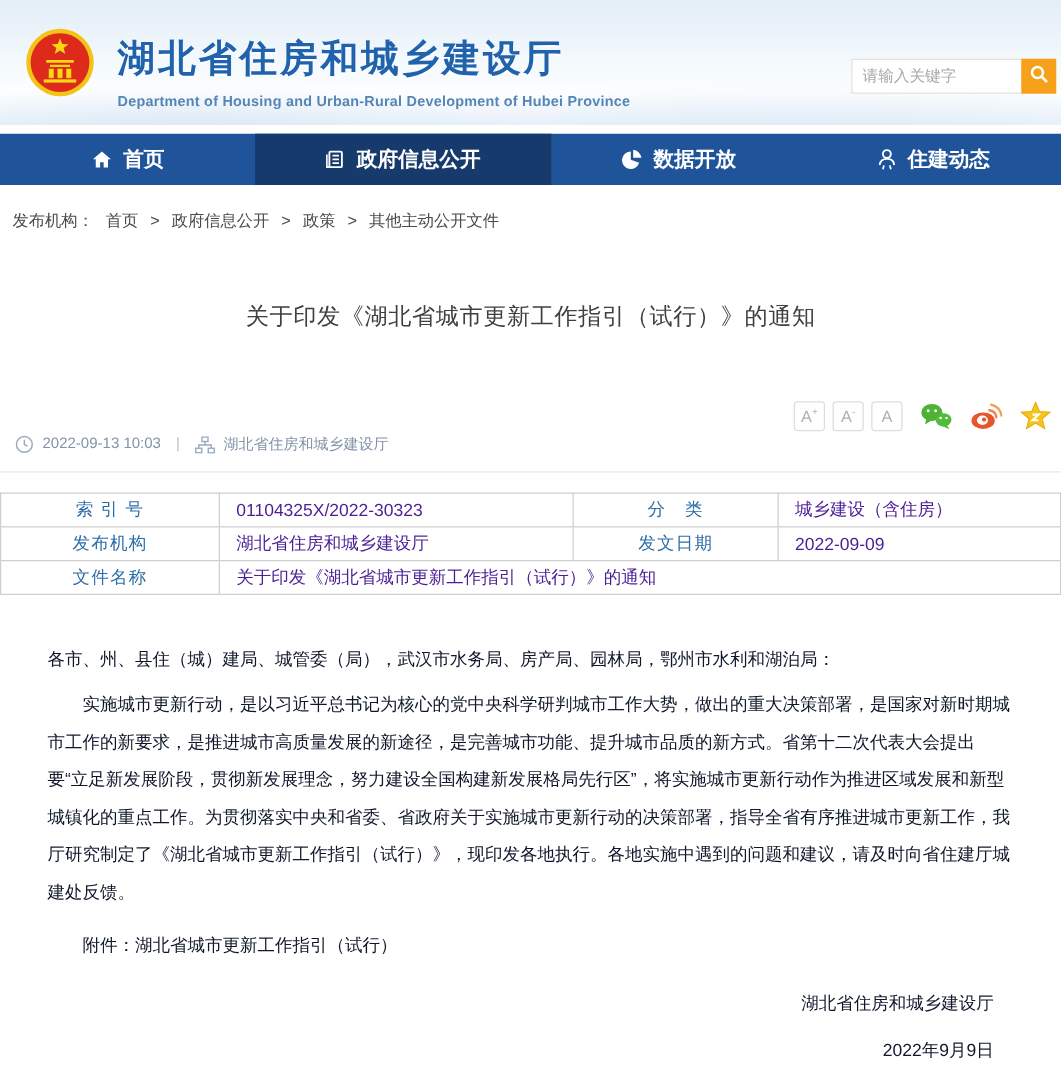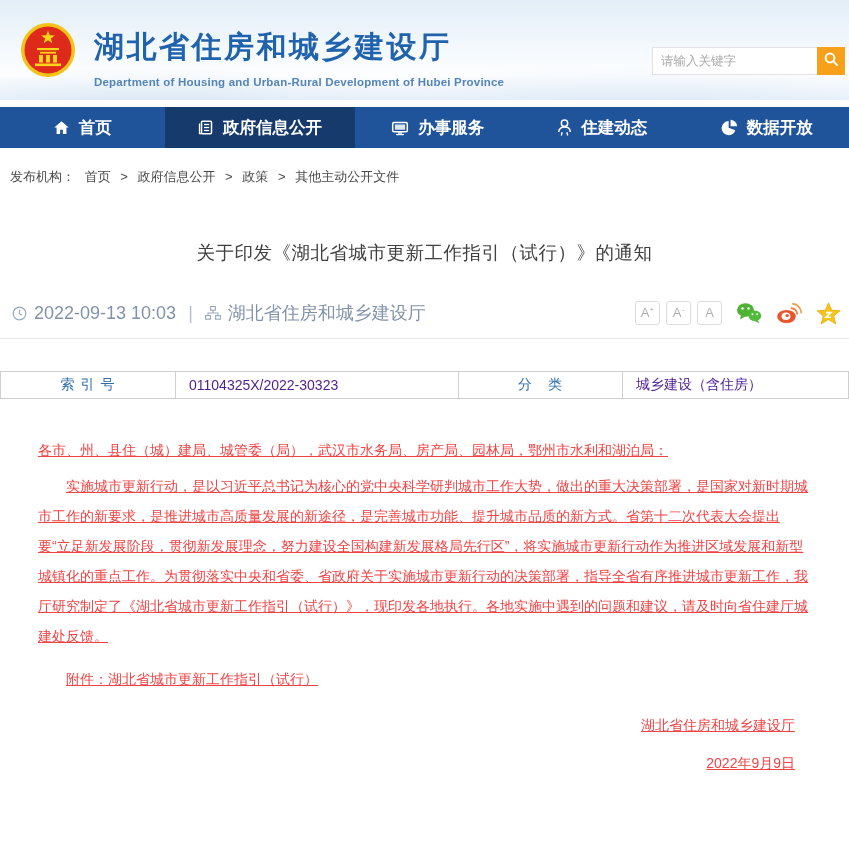--- a/index.html
+++ b/index.html
@@ -25,21 +25,21 @@
   .logo-link { position:absolute; left:20px; top:22px; display:flex; align-items:flex-start; cursor:pointer; }
   .emblem { width:56px; height:56px; display:block; }
   .header-titles { margin-left:18px; padding-top:5px; }
   .header-title {
     font-size:30px; font-weight:bold; color:#2063ac; letter-spacing:2.5px;
     text-shadow: 0 1px 0 rgba(255,255,255,.8);
   }
   .header-sub { margin-top:8px; font-size:11.5px; color:#5585b7; letter-spacing:.2px;font-weight:bold; }
   .search-box { position:absolute; right:4px; top:47px; display:flex; }
   .search-input {
-    width:165px; height:28px; border:1px solid #e2e2e2; border-right:none;
+    width:136px; height:28px; border:1px solid #e2e2e2; border-right:none;
     padding:0 8px; font-size:12.5px; color:#333; outline:none; background:#fff;
   }
   .search-input::placeholder { color:#a9a9a9; }
   .search-btn {
     width:28px; height:28px; border:none; background:#f7a11a; cursor:pointer;
     display:flex; align-items:center; justify-content:center;
   }
   
   .nav {
     margin-top:7px; height:41px; background:#20549a; display:flex;
@@ -55,41 +55,41 @@
   .breadcrumb span { margin-right:6px; }
   .crumb-link { cursor:pointer; }
   
   .art-title {
     margin-top:54px; text-align:center; font-size:18.5px; color:#404040;
     font-weight:400; letter-spacing:.5px;
   }
   .info-row {
     margin:36px 8px 0 12px; display:flex; justify-content:space-between; align-items:center;
   }
-  .info-left { display:flex; align-items:center; color:#8292aa; font-size:18px; }
+  .info-left { display:flex; color:#8292aa; font-size:12px;margin-top:46px; }
   .info-left .ic { display:flex; align-items:center; margin-right:7px; }
   .info-sep { margin:0 12px; color:#b4bfce; }
   .info-right { display:flex; align-items:center; }
   .fontbtn {
     width:25px; height:24px; margin-left:6px; background:#fff;
     border:1px solid #ddd; border-radius:3px; color:#b0b0b0; font-size:13px;
     cursor:pointer; font-family:inherit; line-height:1;
   }
   .fontbtn sup { font-size:8px; }
   .share { margin-left:14px; display:flex; align-items:center; cursor:pointer; }
   .divider { margin-top:13px; border-bottom:1px solid #e7e7e7; }
   
   .meta-table {
-    width:100%; margin-top:32px; border-collapse:collapse; font-size:14px;
+    width:100%; margin-top:16px; border-collapse:collapse; font-size:14px;
   }
   .meta-table td { border:1px solid #cfcfcf; height:27px; }
   .meta-table td.lbl { text-align:center; color:#2e6da8; letter-spacing:1px; }
   .meta-table td.val { padding-left:13px; color:#4c1d95; }
   
-  .doc-body { padding:36px 40px 0 38px; font-size:14px; line-height:30px; color:#ef4444;text-decoration:underline; }
+  .doc-body { padding:36px 40px 0 38px; font-size:14px; line-height:30px; color:#0f172a; }
   .doc-body p.indent { text-indent:2em; margin-top:6px; }
   .doc-body p.attach { text-indent:2em; margin-top:13px; }
   .doc-sign { text-align:right; padding-right:14px; margin-top:16px; }
   .doc-sign-date { text-align:right; padding-right:14px; margin-top:8px; }
 </style>
 </head>
 <body>
 
 <div class="header">
   <div class="logo-link">
@@ -142,47 +142,36 @@
         <path d="M1.5 4 V14.2 H3.5" fill="none" stroke="#fff" stroke-width="1.3"></path>
         <line x1="6" y1="5" x2="11.2" y2="5" stroke="#fff" stroke-width="1.3"></line>
         <line x1="6" y1="8" x2="11.2" y2="8" stroke="#fff" stroke-width="1.3"></line>
         <line x1="6" y1="11" x2="11.2" y2="11" stroke="#fff" stroke-width="1.3"></line>
       </svg>
     </span>
     <span>政府信息公开</span>
   </div>
   <div class="nav-item">
     <span class="nicon">
-      <svg width="18" height="16" viewBox="0 0 17 16">
-        <rect x="1.2" y="2.5" width="14.6" height="9.2" rx="1.2" fill="none" stroke="#fff" stroke-width="1.5"></rect>
-        <rect x="3.4" y="4.5" width="10.2" height="5.2" fill="#fff" opacity=".85"></rect>
-        <rect x="6.5" y="12.3" width="4" height="1.4" fill="#fff"></rect>
-        <rect x="4.5" y="13.9" width="8" height="1.3" fill="#fff"></rect>
-      </svg>
-    </span>
-    <span>办事服务</span>
+      <svg width="17" height="17" viewBox="0 0 16 16">
+        <path d="M7.2 2 A6.6 6.6 0 1 0 13.5 10.5 L7.2 8.2 Z" fill="#fff"></path>
+        <path d="M9 0.8 A7 7 0 0 1 15.2 6.8 L9 6.8 Z" fill="#fff"></path>
+      </svg>
+    </span>
+    <span>数据开放</span>
   </div>
   <div class="nav-item">
     <span class="nicon">
       <svg width="15" height="17" viewBox="0 0 14 16">
         <circle cx="7" cy="4" r="3" fill="none" stroke="#fff" stroke-width="1.4"></circle>
         <path d="M1.6 12.2 c0-3 2.3-4.6 5.4-4.6 s5.4 1.6 5.4 4.6" fill="none" stroke="#fff" stroke-width="1.4"></path>
         <path d="M4.8 12.5 L4 15.5 M9.2 12.5 L10 15.5" stroke="#fff" stroke-width="1.3"></path>
       </svg>
     </span>
     <span>住建动态</span>
-  </div>
-  <div class="nav-item">
-    <span class="nicon">
-      <svg width="17" height="17" viewBox="0 0 16 16">
-        <path d="M7.2 2 A6.6 6.6 0 1 0 13.5 10.5 L7.2 8.2 Z" fill="#fff"></path>
-        <path d="M9 0.8 A7 7 0 0 1 15.2 6.8 L9 6.8 Z" fill="#fff"></path>
-      </svg>
-    </span>
-    <span>数据开放</span>
   </div>
 </div>
 
 <div class="breadcrumb">
   <span>发布机构：</span>
   <span class="crumb-link">首页</span>
   <span>&gt;</span>
   <span class="crumb-link">政府信息公开</span>
   <span>&gt;</span>
   <span class="crumb-link">政策</span>
@@ -255,20 +244,30 @@
       <col style="width:164px">
       <col>
     </colgroup>
   <tbody>
       <tr>
     <td class="lbl">索 引 号</td>
     <td class="val">01104325X/2022-30323</td>
     <td class="lbl">分　类</td>
     <td class="val">城乡建设（含住房）</td>
   </tr>
+  <tr>
+    <td class="lbl">发布机构</td>
+    <td class="val">湖北省住房和城乡建设厅</td>
+    <td class="lbl">发文日期</td>
+    <td class="val">2022-09-09</td>
+  </tr>
+  <tr>
+    <td class="lbl">文件名称</td>
+    <td class="val" colspan="3">关于印发《湖北省城市更新工作指引（试行）》的通知</td>
+  </tr>
 </tbody>
   </table>
 
 <div class="doc-body">
   <p>各市、州、县住（城）建局、城管委（局），武汉市水务局、房产局、园林局，鄂州市水利和湖泊局：</p>
   <p class="indent">实施城市更新行动，是以习近平总书记为核心的党中央科学研判城市工作大势，做出的重大决策部署，是国家对新时期城市工作的新要求，是推进城市高质量发展的新途径，是完善城市功能、提升城市品质的新方式。省第十二次代表大会提出要“立足新发展阶段，贯彻新发展理念，努力建设全国构建新发展格局先行区”，将实施城市更新行动作为推进区域发展和新型城镇化的重点工作。为贯彻落实中央和省委、省政府关于实施城市更新行动的决策部署，指导全省有序推进城市更新工作，我厅研究制定了《湖北省城市更新工作指引（试行）》，现印发各地执行。各地实施中遇到的问题和建议，请及时向省住建厅城建处反馈。</p>
   <p class="attach">附件：湖北省城市更新工作指引（试行）</p>
   <p class="doc-sign">湖北省住房和城乡建设厅</p>
   <p class="doc-sign-date">2022年9月9日</p>
 

